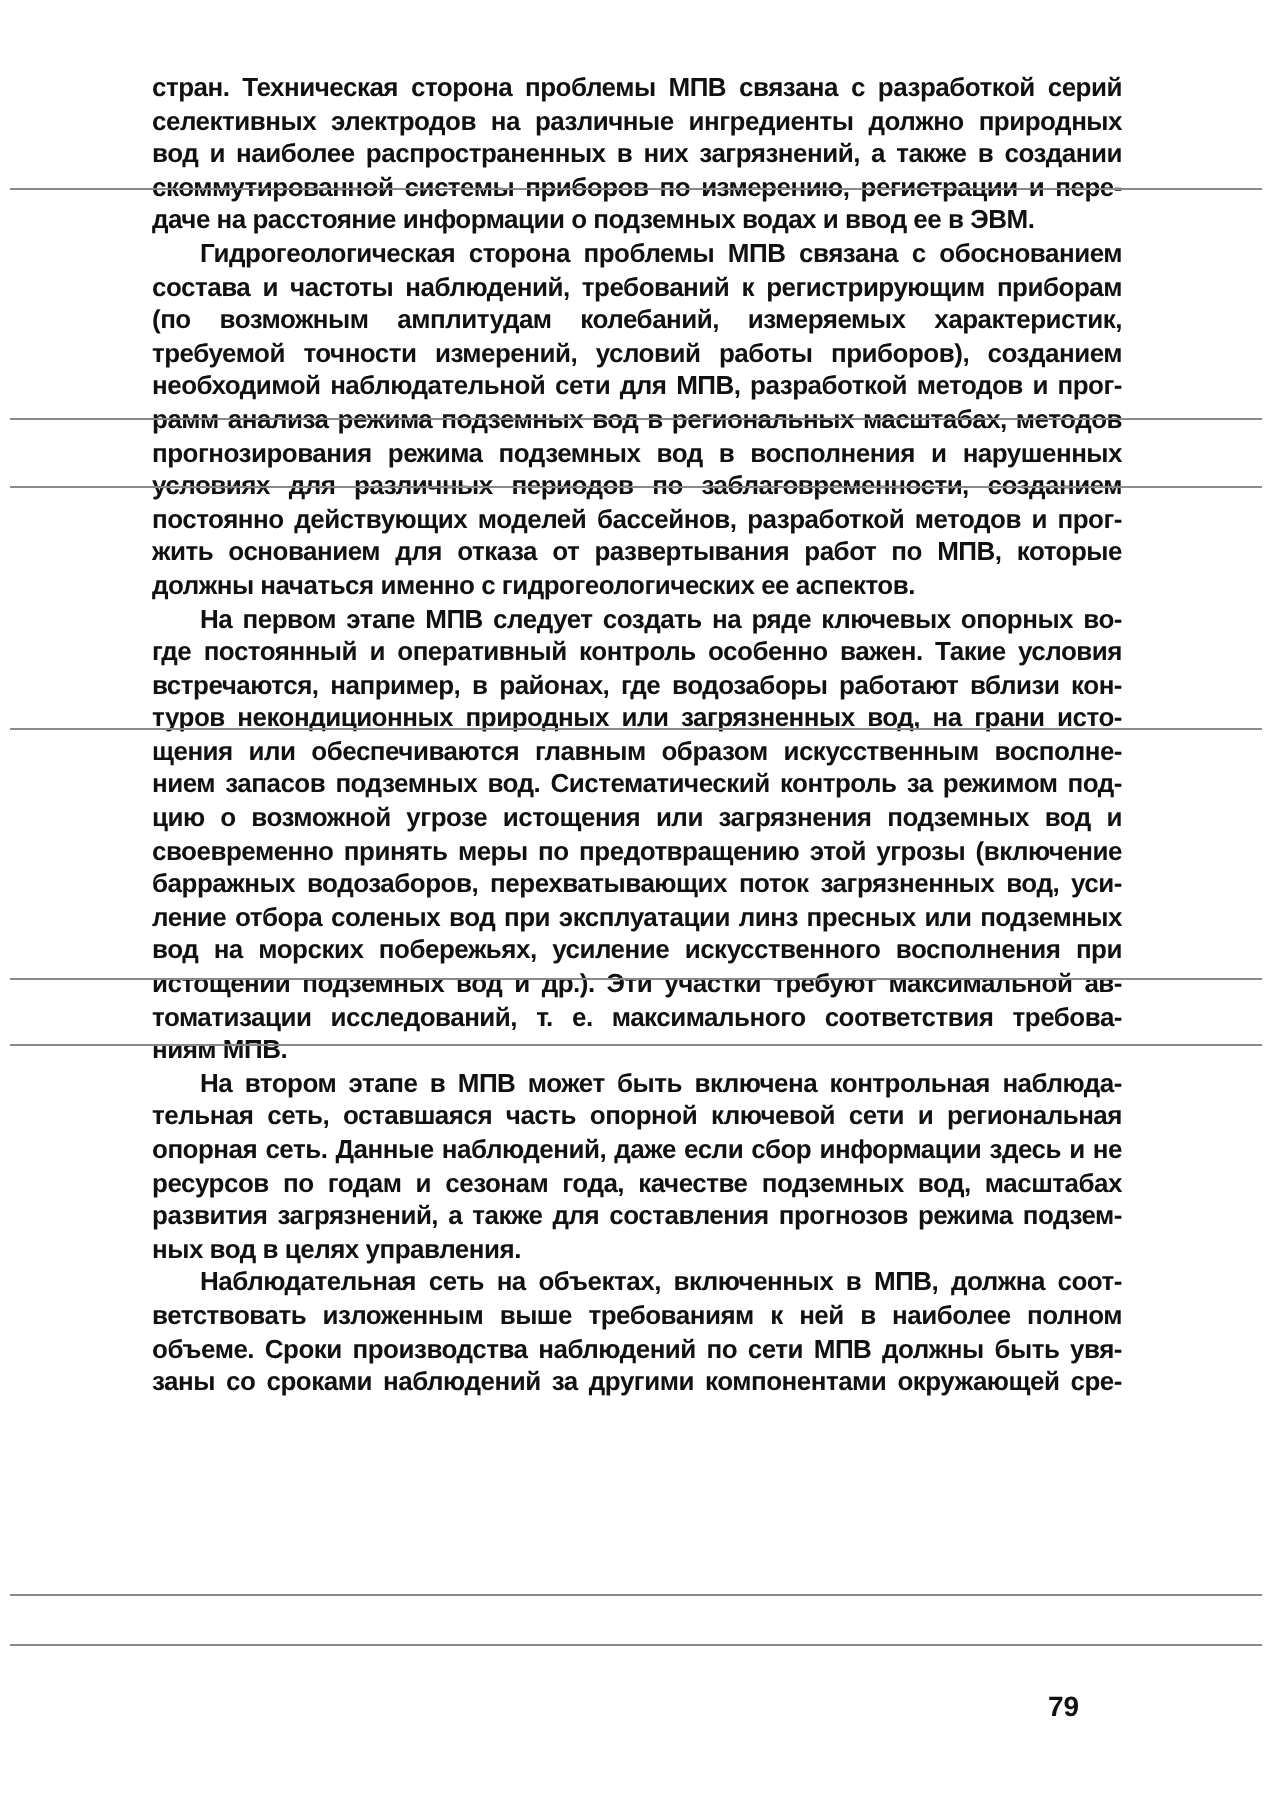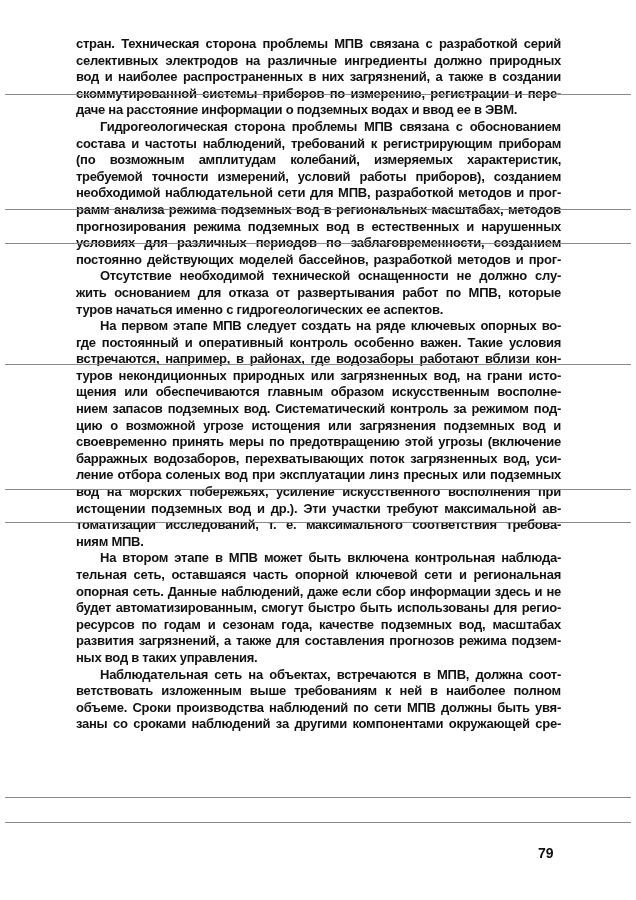--- a/index.html
+++ b/index.html
@@ -15,21 +15,21 @@
       color: #111;
       font-weight: bold;
       letter-spacing: -0.25px;
     }
     .para { margin: 0; text-align: justify; }
     .line { display: block; white-space: nowrap; text-align: justify; text-align-last: justify; height: 16.6px; overflow: visible; }
     .line.last { text-align-last: left; }
     .line.indent { padding-left: 24px; }
     .rule { position: absolute; left: 5px; right: 5px; height: 1px; background: #8a8a8a; }
     .page-number {
-      position: absolute; left: 538px; top: 845px;
+      position: absolute; left: 524px; top: 845px;
       font-family: "Liberation Sans", sans-serif;
       font-size: 14px; font-weight: bold; color: #111;
     }
   </style>
 </head>
 <body>
 
 <div class="page" id="page-body">
     <div class="para">
       <span class="line">стран. Техническая сторона проблемы МПВ связана с разработкой серий</span>
@@ -38,28 +38,27 @@
       <span class="line">скоммутированной системы приборов по измерению, регистрации и пере-</span>
       <span class="line last">даче на расстояние информации о подземных водах и ввод ее в ЭВМ.</span>
     </div>
     <div class="para">
       <span class="line indent">Гидрогеологическая сторона проблемы МПВ связана с обоснованием</span>
       <span class="line">состава и частоты наблюдений, требований к регистрирующим приборам</span>
       <span class="line">(по возможным амплитудам колебаний, измеряемых характеристик,</span>
       <span class="line">требуемой точности измерений, условий работы приборов), созданием</span>
       <span class="line">необходимой наблюдательной сети для МПВ, разработкой методов и прог-</span>
       <span class="line">рамм анализа режима подземных вод в региональных масштабах, методов</span>
-      <span class="line">прогнозирования режима подземных вод в естественных и нарушенных</span>
+      <span class="line">прогнозирования режима подземных вод в восполнения и нарушенных</span>
       <span class="line">условиях для различных периодов по заблаговременности, созданием</span>
       <span class="line">постоянно действующих моделей бассейнов, разработкой методов и прог-</span>
     </div>
     <div class="para">
-      <span class="line indent">Отсутствие необходимой технической оснащенности не должно слу-</span>
       <span class="line">жить основанием для отказа от развертывания работ по МПВ, которые</span>
-      <span class="line last">туров начаться именно с гидрогеологических ее аспектов.</span>
+      <span class="line last">должны начаться именно с гидрогеологических ее аспектов.</span>
     </div>
     <div class="para">
       <span class="line indent">На первом этапе МПВ следует создать на ряде ключевых опорных во-</span>
       <span class="line">где постоянный и оперативный контроль особенно важен. Такие условия</span>
       <span class="line">встречаются, например, в районах, где водозаборы работают вблизи кон-</span>
       <span class="line">туров некондиционных природных или загрязненных вод, на грани исто-</span>
       <span class="line">щения или обеспечиваются главным образом искусственным восполне-</span>
       <span class="line">нием запасов подземных вод. Систематический контроль за режимом под-</span>
       <span class="line">цию о возможной угрозе истощения или загрязнения подземных вод и</span>
       <span class="line">своевременно принять меры по предотвращению этой угрозы (включение</span>
@@ -67,27 +66,26 @@
       <span class="line">ление отбора соленых вод при эксплуатации линз пресных или подземных</span>
       <span class="line">вод на морских побережьях, усиление искусственного восполнения при</span>
       <span class="line">истощении подземных вод и др.). Эти участки требуют максимальной ав-</span>
       <span class="line">томатизации исследований, т. е. максимального соответствия требова-</span>
       <span class="line last">ниям МПВ.</span>
     </div>
     <div class="para">
       <span class="line indent">На втором этапе в МПВ может быть включена контрольная наблюда-</span>
       <span class="line">тельная сеть, оставшаяся часть опорной ключевой сети и региональная</span>
       <span class="line">опорная сеть. Данные наблюдений, даже если сбор информации здесь и не</span>
-      <span class="line">будет автоматизированным, смогут быстро быть использованы для регио-</span>
       <span class="line">ресурсов по годам и сезонам года, качестве подземных вод, масштабах</span>
       <span class="line">развития загрязнений, а также для составления прогнозов режима подзем-</span>
-      <span class="line last">ных вод в таких управления.</span>
+      <span class="line last">ных вод в целях управления.</span>
     </div>
     <div class="para">
-      <span class="line indent">Наблюдательная сеть на объектах, встречаются в МПВ, должна соот-</span>
+      <span class="line indent">Наблюдательная сеть на объектах, включенных в МПВ, должна соот-</span>
       <span class="line">ветствовать изложенным выше требованиям к ней в наиболее полном</span>
       <span class="line">объеме. Сроки производства наблюдений по сети МПВ должны быть увя-</span>
       <span class="line">заны со сроками наблюдений за другими компонентами окружающей сре-</span>
     </div>
   </div>
 
 <div id="rules">
     <div class="rule" style="top: 94px; background: rgb(138, 138, 138);"></div>
     <div class="rule" style="top: 209px; background: rgb(138, 138, 138);"></div>
     <div class="rule" style="top: 243px; background: rgb(138, 138, 138);"></div>

